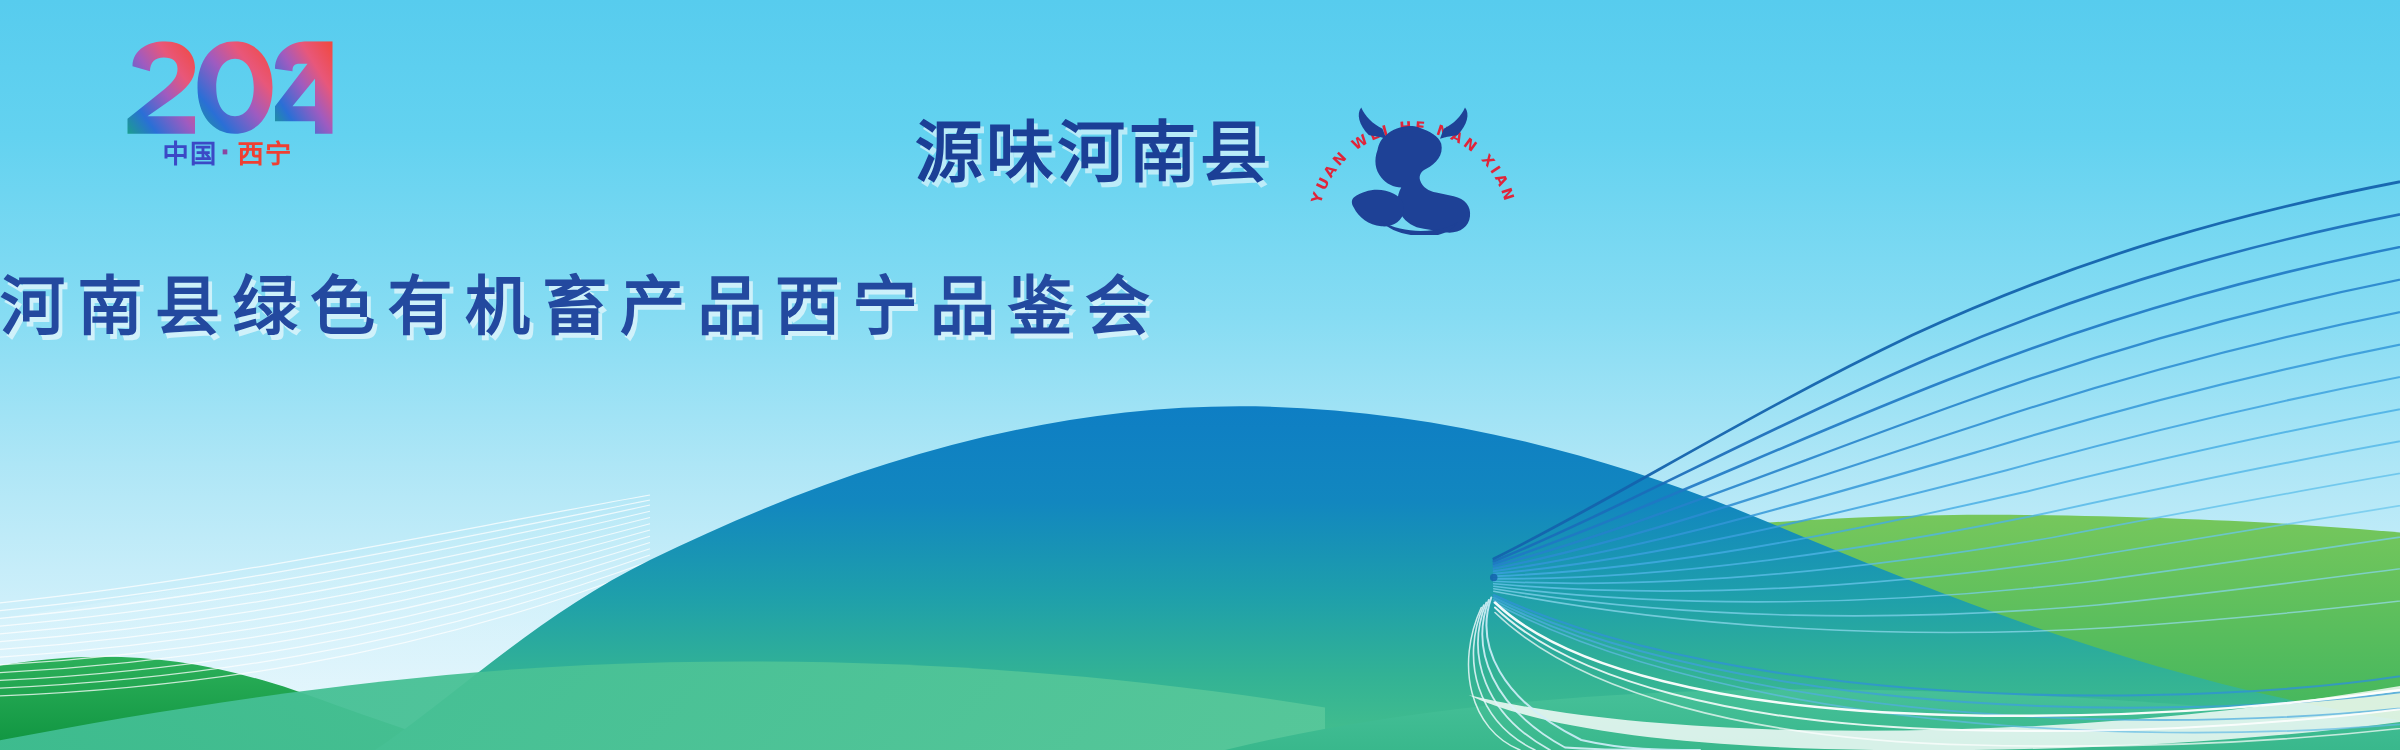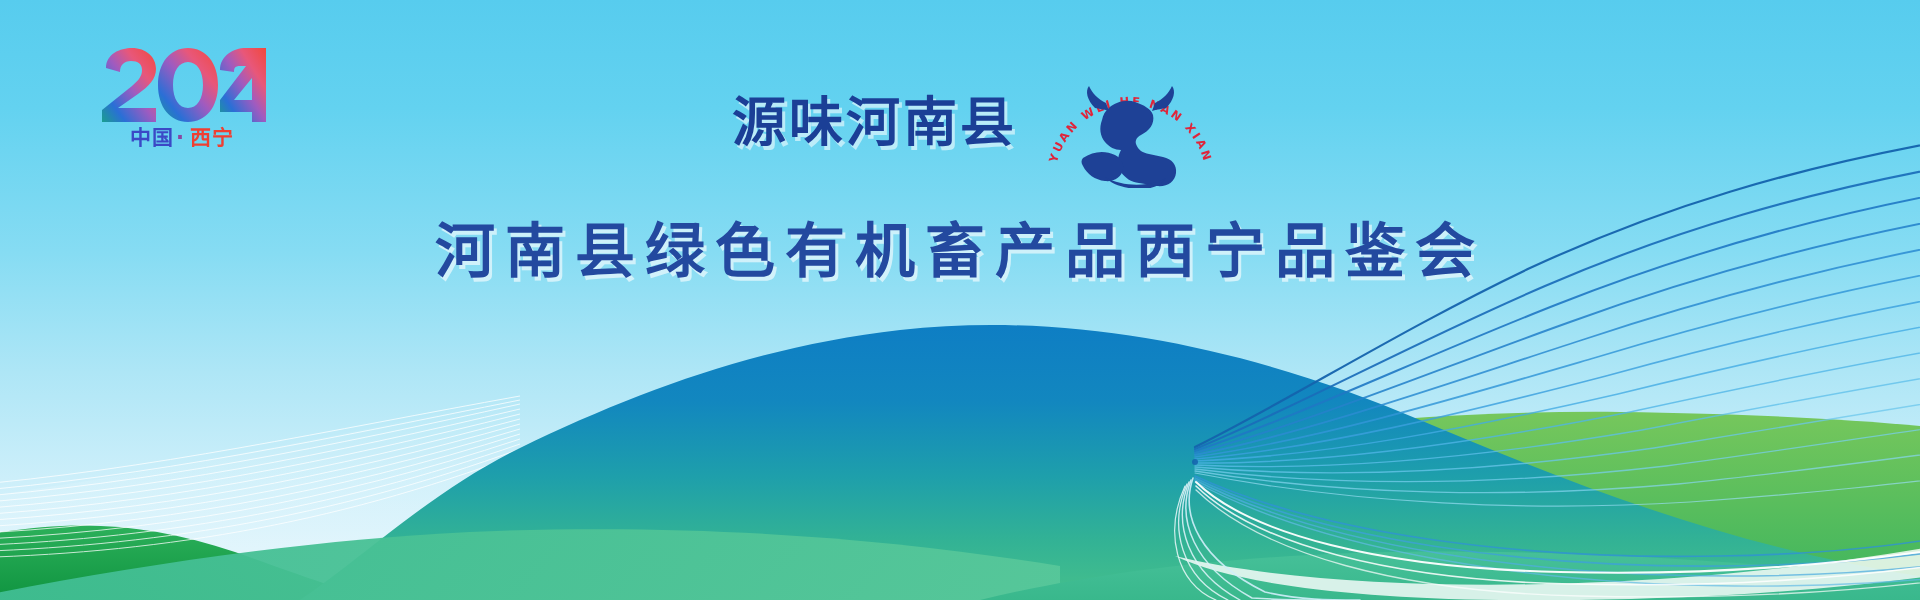--- a/index.html
+++ b/index.html
@@ -14,21 +14,21 @@
     background:linear-gradient(180deg,#57ccee 0%,#63d2f0 18%,#86dcf3 42%,#aee6f6 62%,#cdeffa 80%,#e2f6fc 100%);
   }
 
   
   .bg-art{position:absolute;inset:0;width:1920px;height:600px;}
 
   
   .host-logo{
     position:absolute;
     left:100px;
-    top:48px;
+    top:33px;
     width:170px;
     height:100px;
   }
   .host-logo svg{display:block;}
 
   
   .brand{
     position:absolute;
     left:0;
     top:58px;
@@ -61,23 +61,23 @@
     flex:0 0 auto;
   }
   .emblem-wrap svg{display:block;position:absolute;left:0;top:0;}
 
   
   .main-title{
     position:absolute;
     left:0;
     top:218px;
     width:1920px;
-    text-align:center;
+    text-align:left;
     font-family:"DejaVu Sans","Liberation Sans",sans-serif;
-    font-size:60px;
+    font-size:52px;
     font-weight:bold;
     letter-spacing:10px;
     color:#23499f;
     line-height:1.1;
     text-shadow:3px 4px 0 rgba(255,255,255,.6);
     white-space:nowrap;
   }
 </style>
 </head>
 <body>

